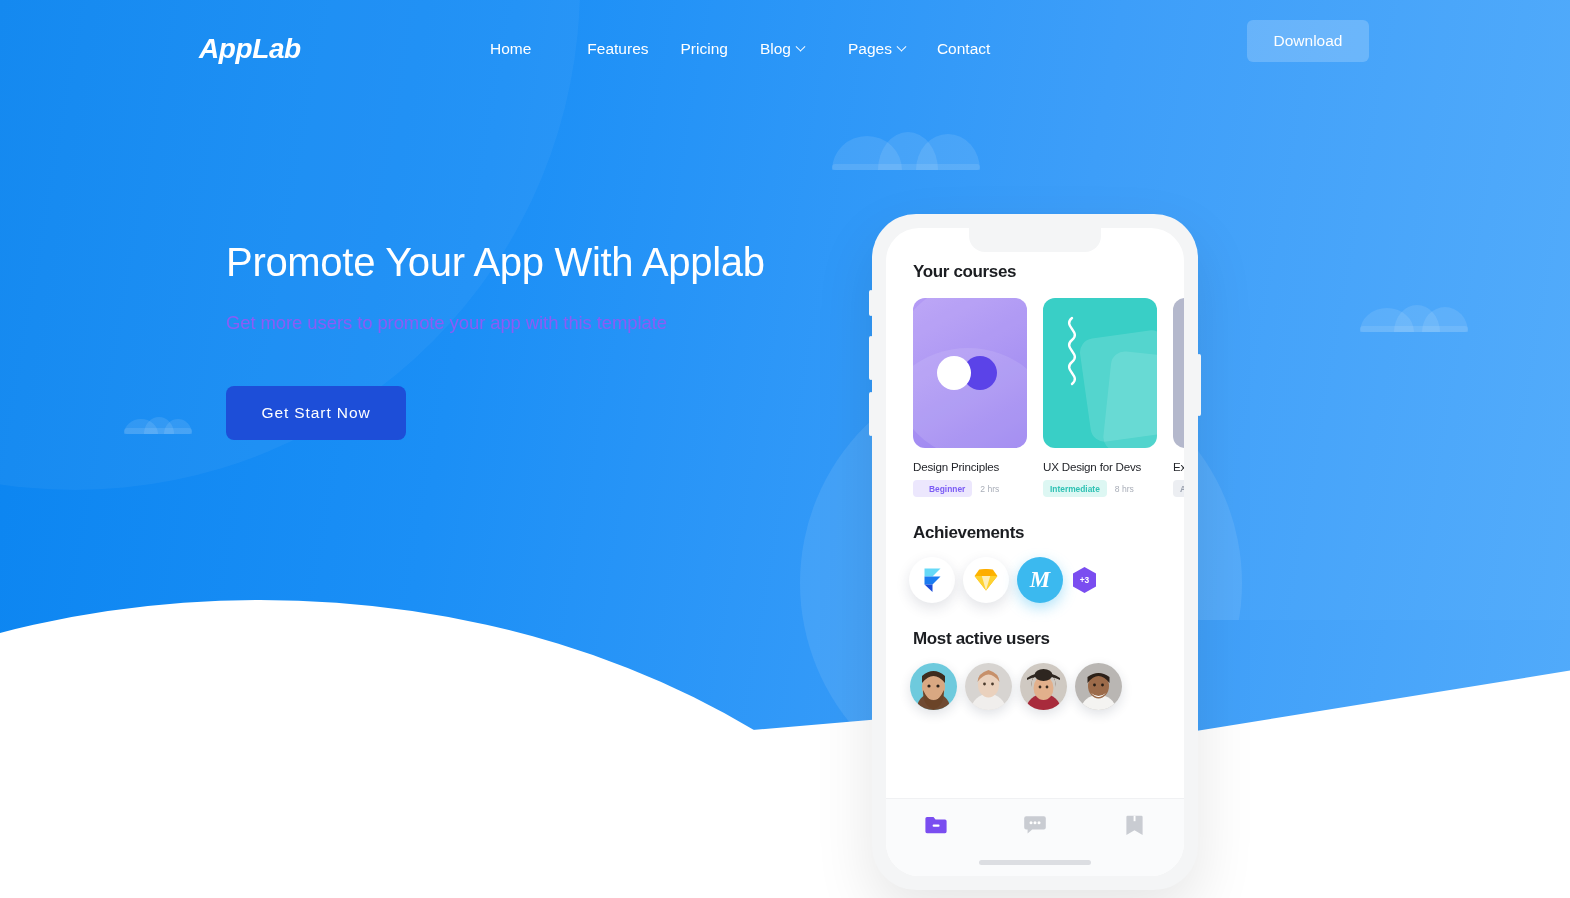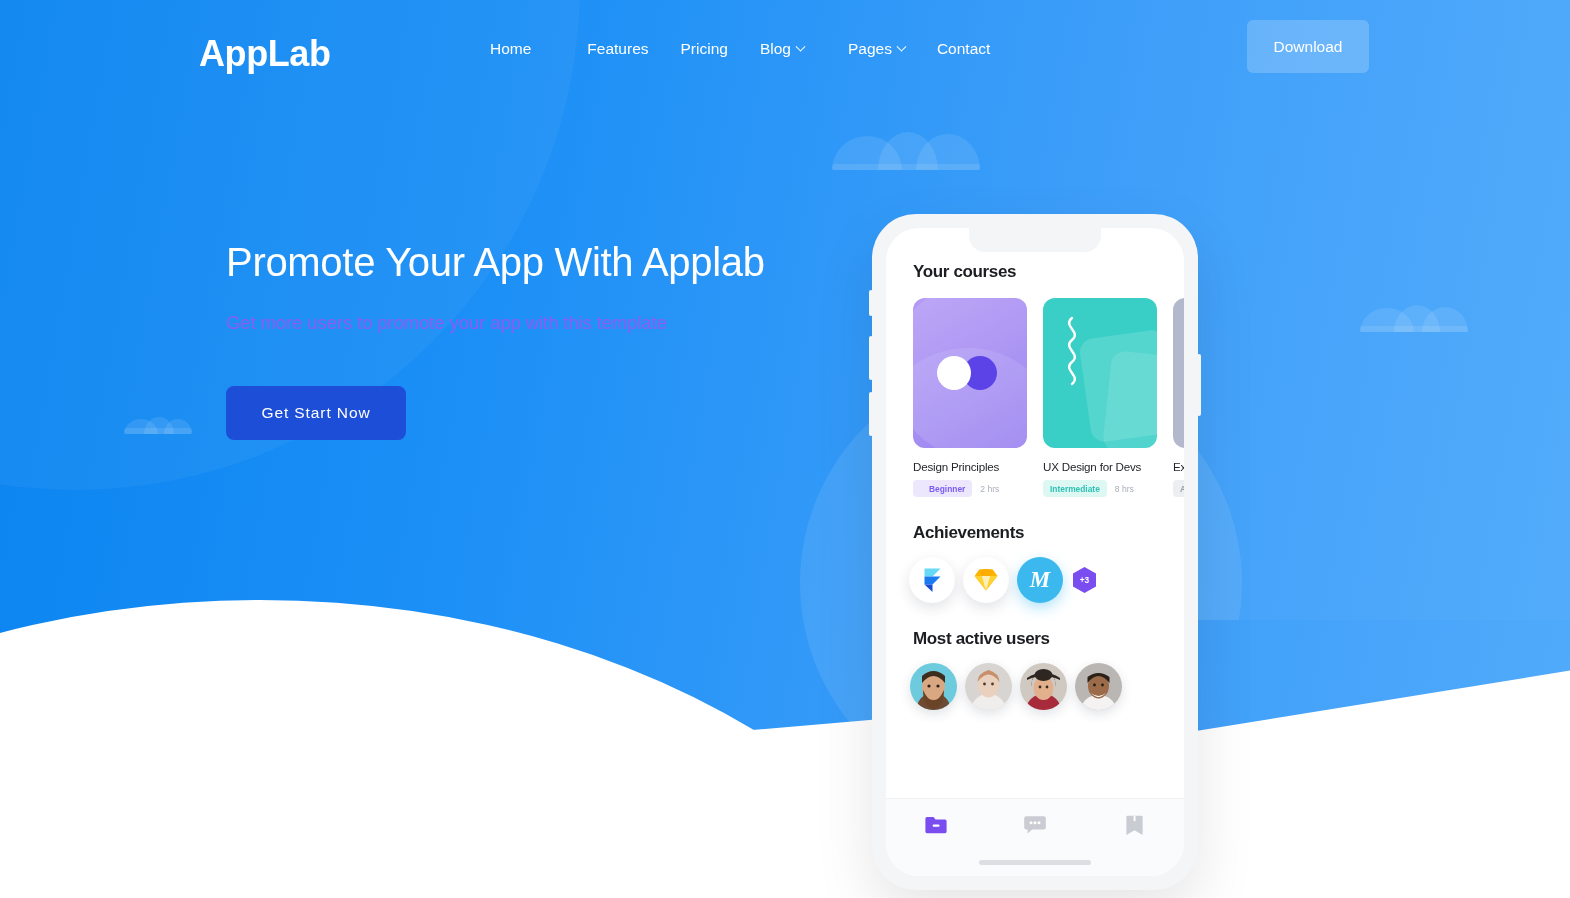--- a/index.html
+++ b/index.html
@@ -76,41 +76,41 @@
   #cloud-right  { left:1360px;top:300px; width:108px; height:32px; }
   #cloud-left   { left:124px; top:414px; width:68px;  height:20px; }
 
   
   #navbar {
     position:absolute; left:0; top:0; width:1570px; height:96px;
     display:flex; align-items:center; z-index:40;
   }
   #brand {
     position:absolute; left:199px; top:33px;
-    font-size:36px; font-weight:700; color:#fff; letter-spacing:-0.4px;
+    font-size:28px; font-weight:700; color:#fff; letter-spacing:-0.4px;font-style:italic;
   }
   #nav-links {
     position:absolute; left:490px; top:36px;
     display:flex; align-items:center; gap:0px;
   }
   .nav-link {
     color:#ffffff; font-size:15.5px; font-weight:400;
     padding:4px 16px; cursor:pointer; white-space:nowrap;
     display:flex; align-items:center; gap:6px;
   }
   .nav-link.first { padding-left:0; padding-right:40px; }
   .nav-link.gap { padding-right:28px; }
   .chev {
     display:inline-block; width:7px; height:7px;
     border-right:1.6px solid #fff; border-bottom:1.6px solid #fff;
     transform:rotate(45deg) translate(-2px,-2px);
   }
   #download-btn {
     position:absolute; left:1247px; top:20px;
-    width:122px; height:53px;
+    width:122px; height:42px;
     background:rgba(255,255,255,0.20);
     border-radius:6px;
     color:#fff; font-size:15.5px;
     display:flex; align-items:center; justify-content:center;
     cursor:pointer;
   }
 
   
   #hero-text { position:absolute; left:226px; top:238px; z-index:30; }
   #hero-title {

